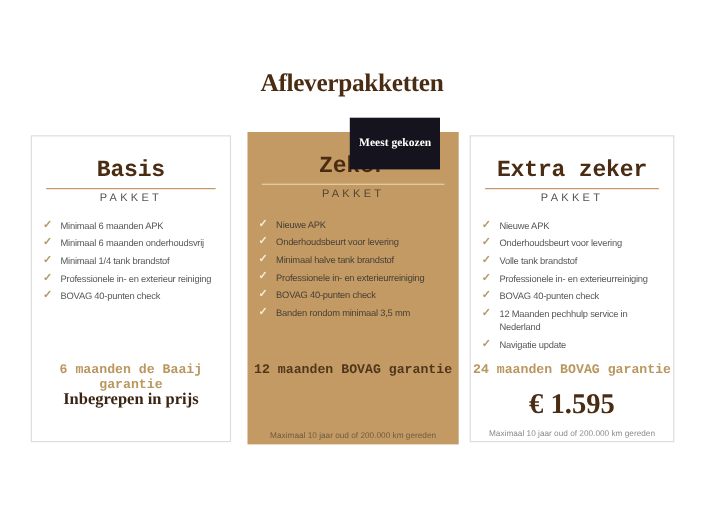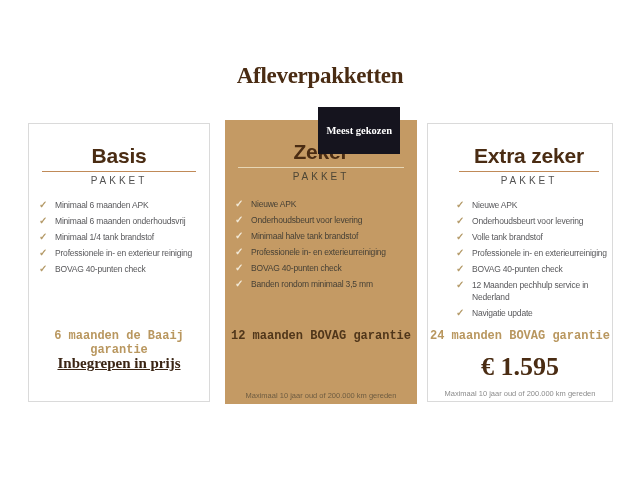--- a/index.html
+++ b/index.html
@@ -13,31 +13,31 @@
     font-weight:700; font-size:23px; letter-spacing:-0.3px;
     color:var(--heading, #4a2c13);
   }
   .card {
     position:absolute; top:123px; height:279px; box-sizing:border-box;
     background:#ffffff; border:1px solid var(--card-border, #dadada);
   }
   #card-basis { left:28px;  width:182px; }
   #card-zeker { left:225px; width:192px; top:120px; height:284px;
     background:var(--tan, #c49a64); border:none; }
-  #card-extra { left:427px; width:186px;padding-left:18px; }
+  #card-extra { left:427px; width:186px; }
 
   .badge {
     position:absolute; top:-13px; right:17px; height:23px; line-height:23px;
     padding:12px 8px; background:var(--badge-bg, #15141e); color:#ffffff;
     font-family:"Liberation Serif", serif; font-weight:700; font-size:10.5px;
   }
 
   .card-title {
     margin:20px 8px 0; text-align:center;
-    font-family:Liberation Sans, sans-serif; font-weight:700; font-size:21px;
+    font-family:Liberation Mono, monospace; font-weight:700; font-size:21px;
     line-height:24px; color:var(--heading, #4a2c13); letter-spacing:-0.2px;
   }
   .rule { margin:3px 13px 0; border-top:1px solid var(--rule, #c08a58); height:0; }
   #card-zeker .rule { border-top-color:#e7d6b4; }
 
   .subtitle {
     margin-top:3px; text-align:center; font-size:10px; line-height:12px;
     letter-spacing:3px; color:#515151;
   }
   #card-zeker .subtitle { color:#4c4535; }
@@ -60,21 +60,21 @@
   .guarantee {
     position:absolute; left:0; right:0; top:205px; text-align:center;
     font-family:Liberation Mono, monospace; font-weight:700; font-size:12px;
     line-height:14px; color:var(--gold-text, #b9975f);
   }
   #card-zeker .guarantee { top:209px; color:#50361a; }
 
   .included {
     position:absolute; left:0; right:0; top:230px; text-align:center;
     font-family:"Liberation Serif", serif; font-weight:700; font-size:15px;
-    line-height:18px; color:#3a2413;text-decoration:underline;
+    line-height:18px; color:#3a2413;
   }
   .price {
     position:absolute; left:0; right:0; text-align:center;
     font-family:"Liberation Serif", serif; font-weight:700; font-size:25px;
     line-height:30px; color:#4a2c13;
   }
   #card-zeker .price { top:230px; color:#503215; }
   #card-extra .price { top:228px; font-size:26px; }
 
   .note {

